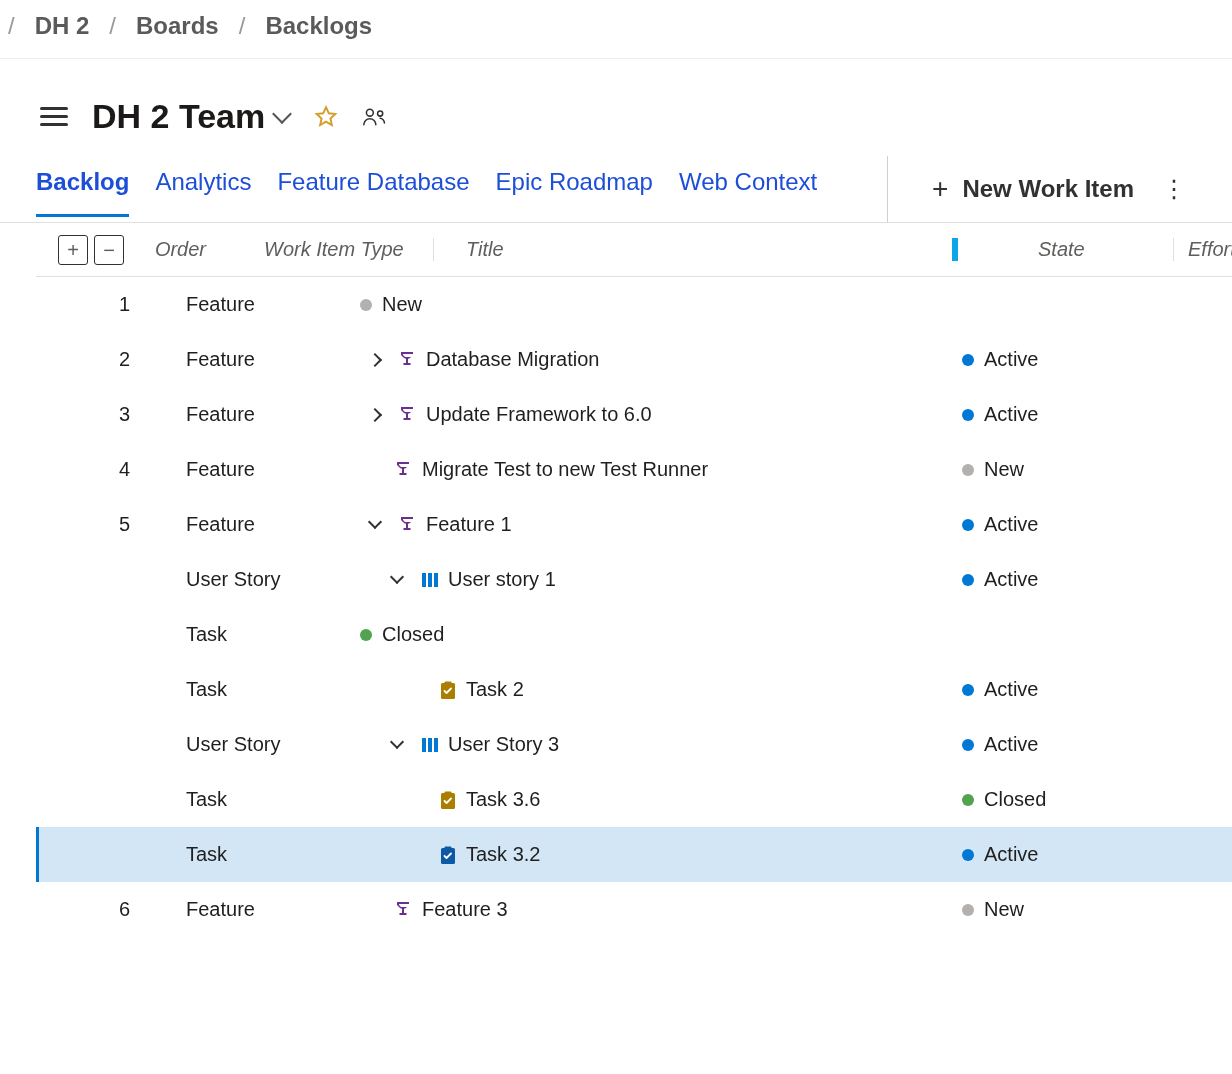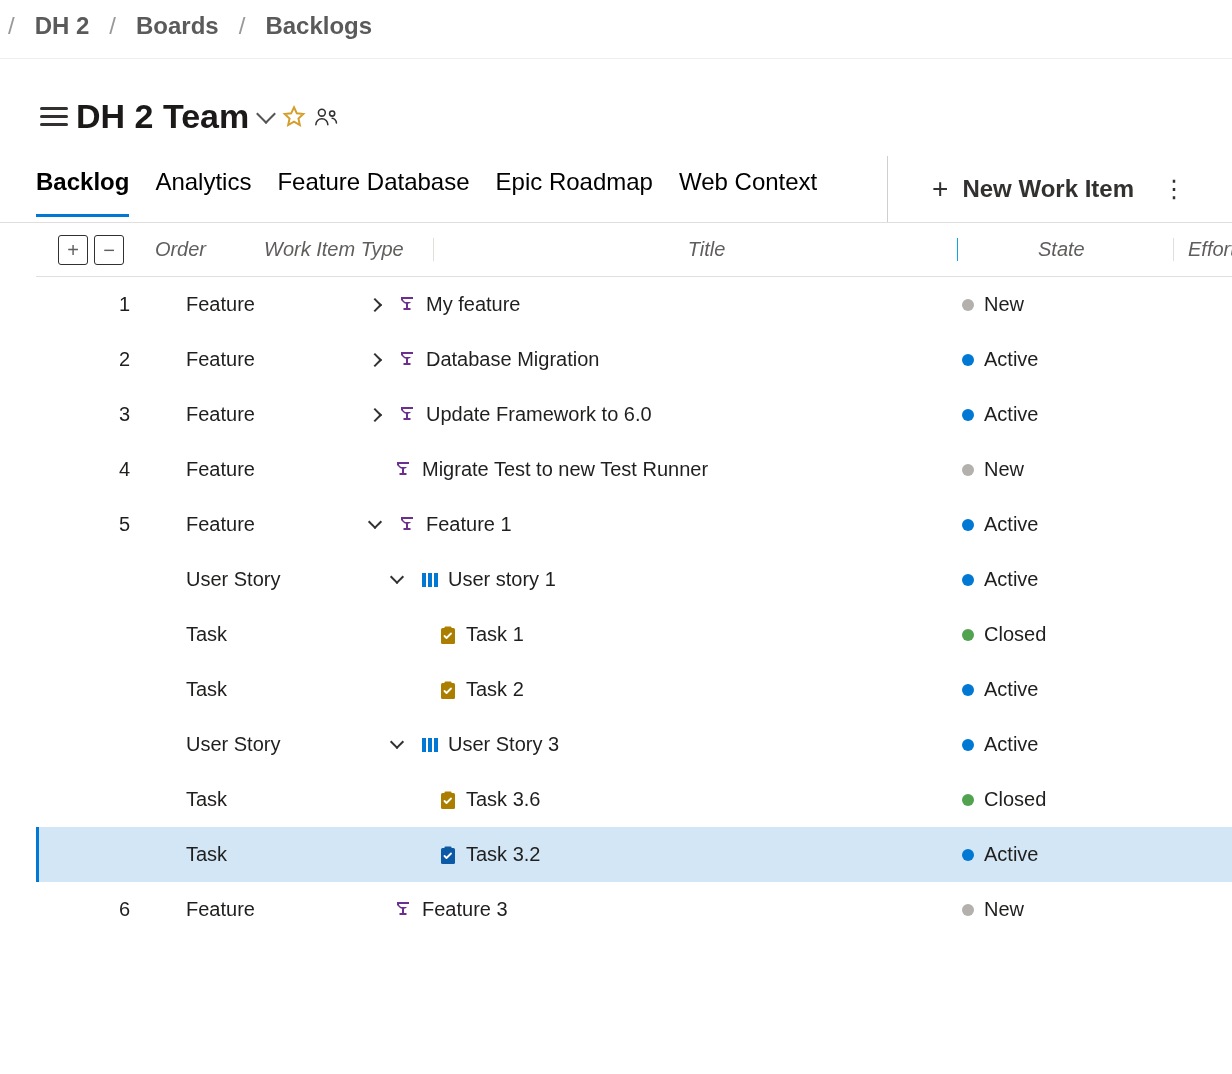--- a/index.html
+++ b/index.html
@@ -23,21 +23,21 @@
     font-size: 24px;
   }
   .breadcrumb a { color: #5a5a5a; text-decoration: none; cursor: pointer; font-weight: bold; }
   .breadcrumb .sep { color: #999; }
 
   
   .page-header {
     display: flex;
     align-items: center;
     padding: 38px 36px 20px 40px;
-    gap: 8px;
+    gap: 24px;
     text-align: right;
   }
   .hamburger-wrap {
     display: flex;
     flex-direction: column;
     justify-content: center;
     gap: 5px;
     width: 28px;
     cursor: pointer;
   }
@@ -69,21 +69,21 @@
   
   .pivot-bar {
     display: flex;
     align-items: center;
     padding: 0 36px;
     border-bottom: 1px solid #e1dfdd;
   }
   .pivot-tabs { display: flex; gap: 26px; flex: 1; }
   .pivot-tab {
     font-size: 24px;
-    color: #000000;
+    color: #1d4ed8;
     padding: 6px 0 18px 0;
     cursor: pointer;
     border-bottom: 3px solid transparent;
   }
   .pivot-tab.active { font-weight: 600; border-bottom-color: #0078d4; }
 
   .right-actions {
     display: flex;
     align-items: center;
     border-left: 1px solid #cfcfcf;
@@ -111,21 +111,21 @@
     border: 1.5px solid #323130;
     border-radius: 3px;
     display: flex; align-items: center; justify-content: center;
     font-size: 20px; line-height: 1; cursor: pointer;
     user-select: none;
   }
 
   .col { padding-right: 10px; font-style: italic; }
   .col-order  { width: 78px; text-align: right; }
   .col-type   { width: 170px; border-right: 1px solid #e1dfdd; margin-left: 48px; }
-  .col-title  { flex: 1; padding-left: 32px; border-right: 1px solid #0ea5e9; text-align: center; }
+  .col-title  { flex: 1; padding-left: 32px; border-right: 6px solid #0ea5e9; }
   .col-state  { width: 216px; padding-left: 80px; border-right: 1px solid #e1dfdd; }
   .col-effort { width: 58px; padding-left: 14px; }
 
   .row {
     display: flex;
     align-items: center;
     height: 55px;
     font-size: 20px;
     color: #201f1e;
   }
@@ -221,31 +221,20 @@
     <div class="col col-type">Work Item Type</div>
     <div class="col col-title">Title</div>
     <div class="col col-state">State</div>
     <div class="col col-effort">Effort</div>
   </div>
 
   <div id="rows">
       <div class="row">
         <div class="c-order">1</div>
         <div class="c-type">Feature</div>
-        <div class="c-title">
-          <span class="r-chevron collapsed" style="margin-left: 8px;">
-            <span class="cv"></span>
-          </span>
-          <span class="wi-icon" style="margin-left: 4px;">
-            <svg viewBox="0 0 20 20" width="20" height="20">
-              <path fill="#6b2f8f" d="M5 2h10v3l-2.2 2.2a4 4 0 0 1-2.8 1.6V13h2.5v2h-7v-2H8V8.8a4 4 0 0 1-2.8-1.6L3 5V2h2zm0 2v1l2 2h6l2-2V4H5z"></path>
-            </svg>
-          </span>
-          <span>My feature</span>
-        </div>
         <div class="c-state">
           <span class="state-dot" style="background: rgb(179, 176, 173);"></span>
           <span>New</span>
         </div>
         <div class="c-effort"></div>
       </div>
       <div class="row">
         <div class="c-order">2</div>
         <div class="c-type">Feature</div>
         <div class="c-title">
@@ -341,91 +330,80 @@
         </div>
         <div class="c-state">
           <span class="state-dot" style="background: rgb(0, 120, 212);"></span>
           <span>Active</span>
         </div>
         <div class="c-effort"></div>
       </div>
       <div class="row">
         <div class="c-order"></div>
         <div class="c-type">Task</div>
+        <div class="c-state">
+          <span class="state-dot" style="background: rgb(82, 163, 79);"></span>
+          <span>Closed</span>
+        </div>
+        <div class="c-effort"></div>
+      </div>
+      <div class="row">
+        <div class="c-order"></div>
+        <div class="c-type">Task</div>
         <div class="c-title">
           <span style="display: inline-block; width: 74px;"></span>
           <span class="wi-icon" style="margin-left: 0px;">
             <svg viewBox="0 0 20 20" width="20" height="20">
               <rect x="3" y="3" width="14" height="16" rx="1.5" fill="#ab7e00"></rect>
               <rect x="6.5" y="1.5" width="7" height="3.5" rx="1" fill="#ab7e00"></rect>
               <path d="M6.5 11l2 2 4.5-4.5" stroke="#fff" stroke-width="1.8" fill="none" stroke-linecap="round" stroke-linejoin="round"></path>
             </svg>
           </span>
-          <span>Task 1</span>
-        </div>
-        <div class="c-state">
-          <span class="state-dot" style="background: rgb(82, 163, 79);"></span>
-          <span>Closed</span>
+          <span>Task 2</span>
+        </div>
+        <div class="c-state">
+          <span class="state-dot" style="background: rgb(0, 120, 212);"></span>
+          <span>Active</span>
+        </div>
+        <div class="c-effort"></div>
+      </div>
+      <div class="row">
+        <div class="c-order"></div>
+        <div class="c-type">User Story</div>
+        <div class="c-title">
+          <span class="r-chevron expanded" style="margin-left: 30px;">
+            <span class="cv"></span>
+          </span>
+          <span class="wi-icon" style="margin-left: 4px;">
+            <svg viewBox="0 0 20 20" width="20" height="20">
+              <rect x="2" y="3" width="4" height="14" fill="#0078d4"></rect>
+              <rect x="8" y="3" width="4" height="14" fill="#0078d4"></rect>
+              <rect x="14" y="3" width="4" height="14" fill="#0078d4"></rect>
+            </svg>
+          </span>
+          <span>User Story 3</span>
+        </div>
+        <div class="c-state">
+          <span class="state-dot" style="background: rgb(0, 120, 212);"></span>
+          <span>Active</span>
         </div>
         <div class="c-effort"></div>
       </div>
       <div class="row">
         <div class="c-order"></div>
         <div class="c-type">Task</div>
         <div class="c-title">
           <span style="display: inline-block; width: 74px;"></span>
           <span class="wi-icon" style="margin-left: 0px;">
             <svg viewBox="0 0 20 20" width="20" height="20">
               <rect x="3" y="3" width="14" height="16" rx="1.5" fill="#ab7e00"></rect>
               <rect x="6.5" y="1.5" width="7" height="3.5" rx="1" fill="#ab7e00"></rect>
               <path d="M6.5 11l2 2 4.5-4.5" stroke="#fff" stroke-width="1.8" fill="none" stroke-linecap="round" stroke-linejoin="round"></path>
             </svg>
           </span>
-          <span>Task 2</span>
-        </div>
-        <div class="c-state">
-          <span class="state-dot" style="background: rgb(0, 120, 212);"></span>
-          <span>Active</span>
-        </div>
-        <div class="c-effort"></div>
-      </div>
-      <div class="row">
-        <div class="c-order"></div>
-        <div class="c-type">User Story</div>
-        <div class="c-title">
-          <span class="r-chevron expanded" style="margin-left: 30px;">
-            <span class="cv"></span>
-          </span>
-          <span class="wi-icon" style="margin-left: 4px;">
-            <svg viewBox="0 0 20 20" width="20" height="20">
-              <rect x="2" y="3" width="4" height="14" fill="#0078d4"></rect>
-              <rect x="8" y="3" width="4" height="14" fill="#0078d4"></rect>
-              <rect x="14" y="3" width="4" height="14" fill="#0078d4"></rect>
-            </svg>
-          </span>
-          <span>User Story 3</span>
-        </div>
-        <div class="c-state">
-          <span class="state-dot" style="background: rgb(0, 120, 212);"></span>
-          <span>Active</span>
-        </div>
-        <div class="c-effort"></div>
-      </div>
-      <div class="row">
-        <div class="c-order"></div>
-        <div class="c-type">Task</div>
-        <div class="c-title">
-          <span style="display: inline-block; width: 74px;"></span>
-          <span class="wi-icon" style="margin-left: 0px;">
-            <svg viewBox="0 0 20 20" width="20" height="20">
-              <rect x="3" y="3" width="14" height="16" rx="1.5" fill="#ab7e00"></rect>
-              <rect x="6.5" y="1.5" width="7" height="3.5" rx="1" fill="#ab7e00"></rect>
-              <path d="M6.5 11l2 2 4.5-4.5" stroke="#fff" stroke-width="1.8" fill="none" stroke-linecap="round" stroke-linejoin="round"></path>
-            </svg>
-          </span>
           <span>Task 3.6</span>
         </div>
         <div class="c-state">
           <span class="state-dot" style="background: rgb(82, 163, 79);"></span>
           <span>Closed</span>
         </div>
         <div class="c-effort"></div>
       </div>
       <div class="row selected">
         <div class="c-order"></div>

